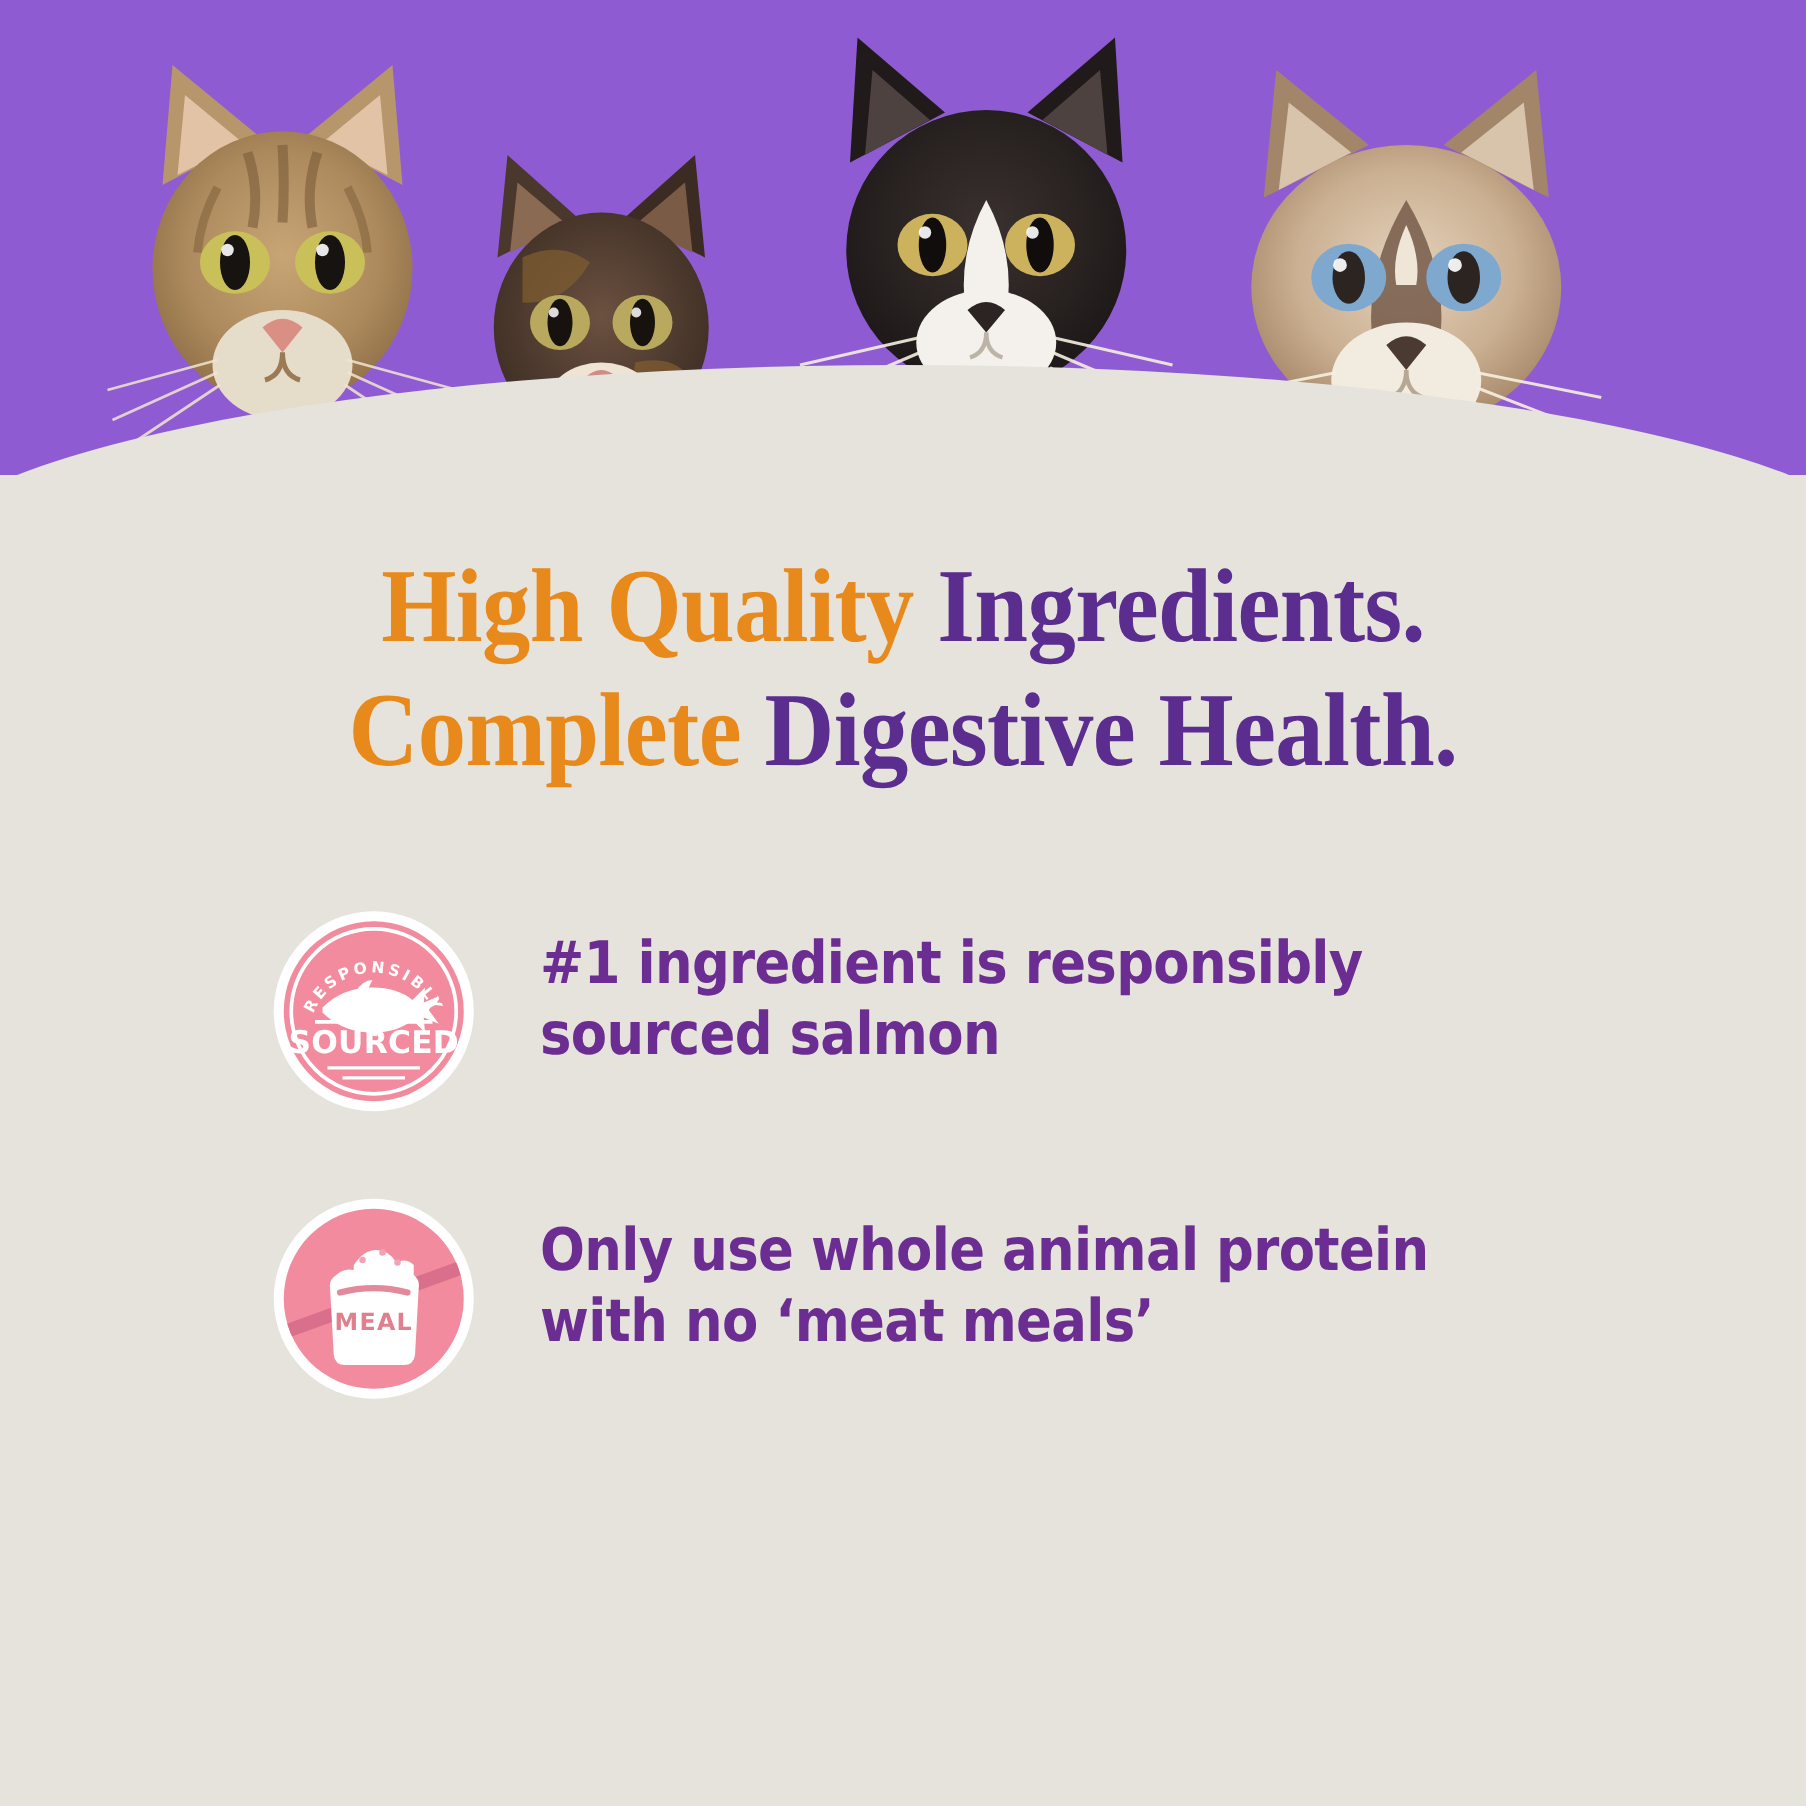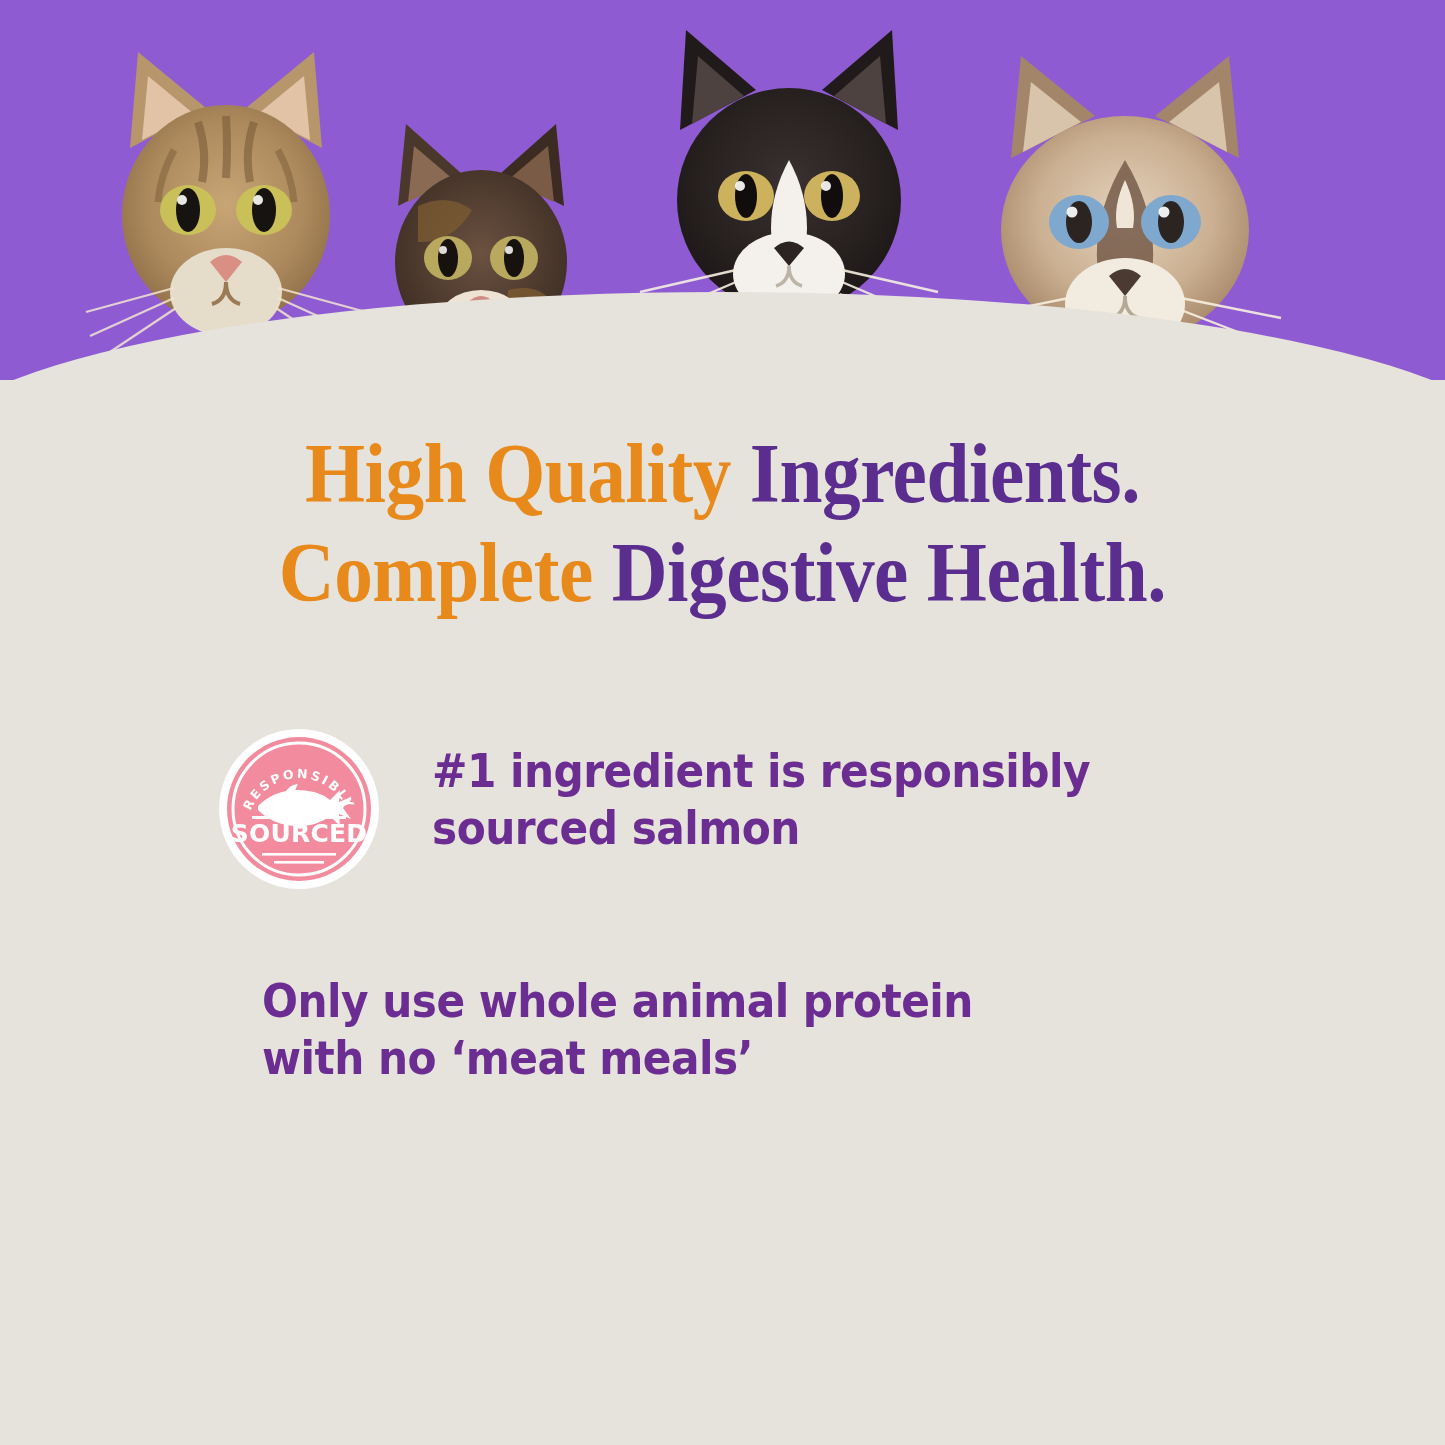--- a/index.html
+++ b/index.html
@@ -77,21 +77,21 @@
     width: 1445px;
     height: 1065px;
     background: #e6e3dc;
     z-index: 5;
   }
 
   
   .headline {
     position: absolute;
     left: 0;
-    top: 424px;
+    top: 436px;
     width: 1445px;
     z-index: 10;
     text-align: center;
     font-family: "Liberation Serif", "DejaVu Serif", serif;
     font-weight: bold;
     font-size: 84px;
     line-height: 1.18;
     letter-spacing: -0.5px;
     white-space: nowrap;
   }
@@ -362,19 +362,41 @@
           <text x="85" y="118" text-anchor="middle" font-family="DejaVu Sans, Liberation Sans, sans-serif" font-size="25" font-weight="bold" letter-spacing="0.2" fill="#ffffff">SOURCED</text>
           <rect x="48" y="129" width="74" height="2.6" fill="#ffffff"></rect>
           <rect x="60" y="137" width="50" height="2.6" fill="#ffffff"></rect>
         </svg>
       </div>
       <div class="benefit-text">#1 ingredient is responsibly
 sourced salmon</div>
     </div>
 
     <div class="benefit">
+      <div class="badge">
+        <svg viewBox="0 0 170 170" xmlns="http://www.w3.org/2000/svg">
+          <circle cx="85" cy="85" r="80" fill="#ffffff"></circle>
+          <circle cx="85" cy="85" r="72" fill="#f18b9d"></circle>
+
+          <clipPath id="clip2">
+              <circle cx="85" cy="85" r="72"></circle>
+            </clipPath>
+          <g clip-path="url(#clip2)">
+            <rect x="-20" y="80" width="220" height="11" fill="#d96f8b" transform="rotate(-20 85 85)"></rect>
+          </g>
+
+          <g fill="#ffffff">
+            <path d="M55 66 q6 -6 14 -4 l0 -4 q8 -12 18 -12 q10 0 16 10 q8 -4 14 2 l0 8 q5 4 4 10 l-3 54 q-1 8 -9 8 l-47 0 q-8 0 -9 -8 l-3 -54 q-1 -6 5 -10 Z"></path>
+          </g>
+          <path d="M58 80 q27 -7 54 0" stroke="#e4899c" stroke-width="5" fill="none" stroke-linecap="round"></path>
+          <circle cx="76" cy="54" r="2.6" fill="#f0a4b3"></circle>
+          <circle cx="92" cy="48" r="2.6" fill="#f0a4b3"></circle>
+          <circle cx="104" cy="56" r="2.6" fill="#f0a4b3"></circle>
+          <text x="85" y="110" text-anchor="middle" font-family="DejaVu Sans, Liberation Sans, sans-serif" font-size="19" font-weight="bold" letter-spacing="1" fill="#e0808f">MEAL</text>
+        </svg>
+      </div>
       <div class="benefit-text">Only use whole animal protein
 with no ‘meat meals’</div>
     </div>
 
 
   </div>
 </div>
 
 </body></html>

